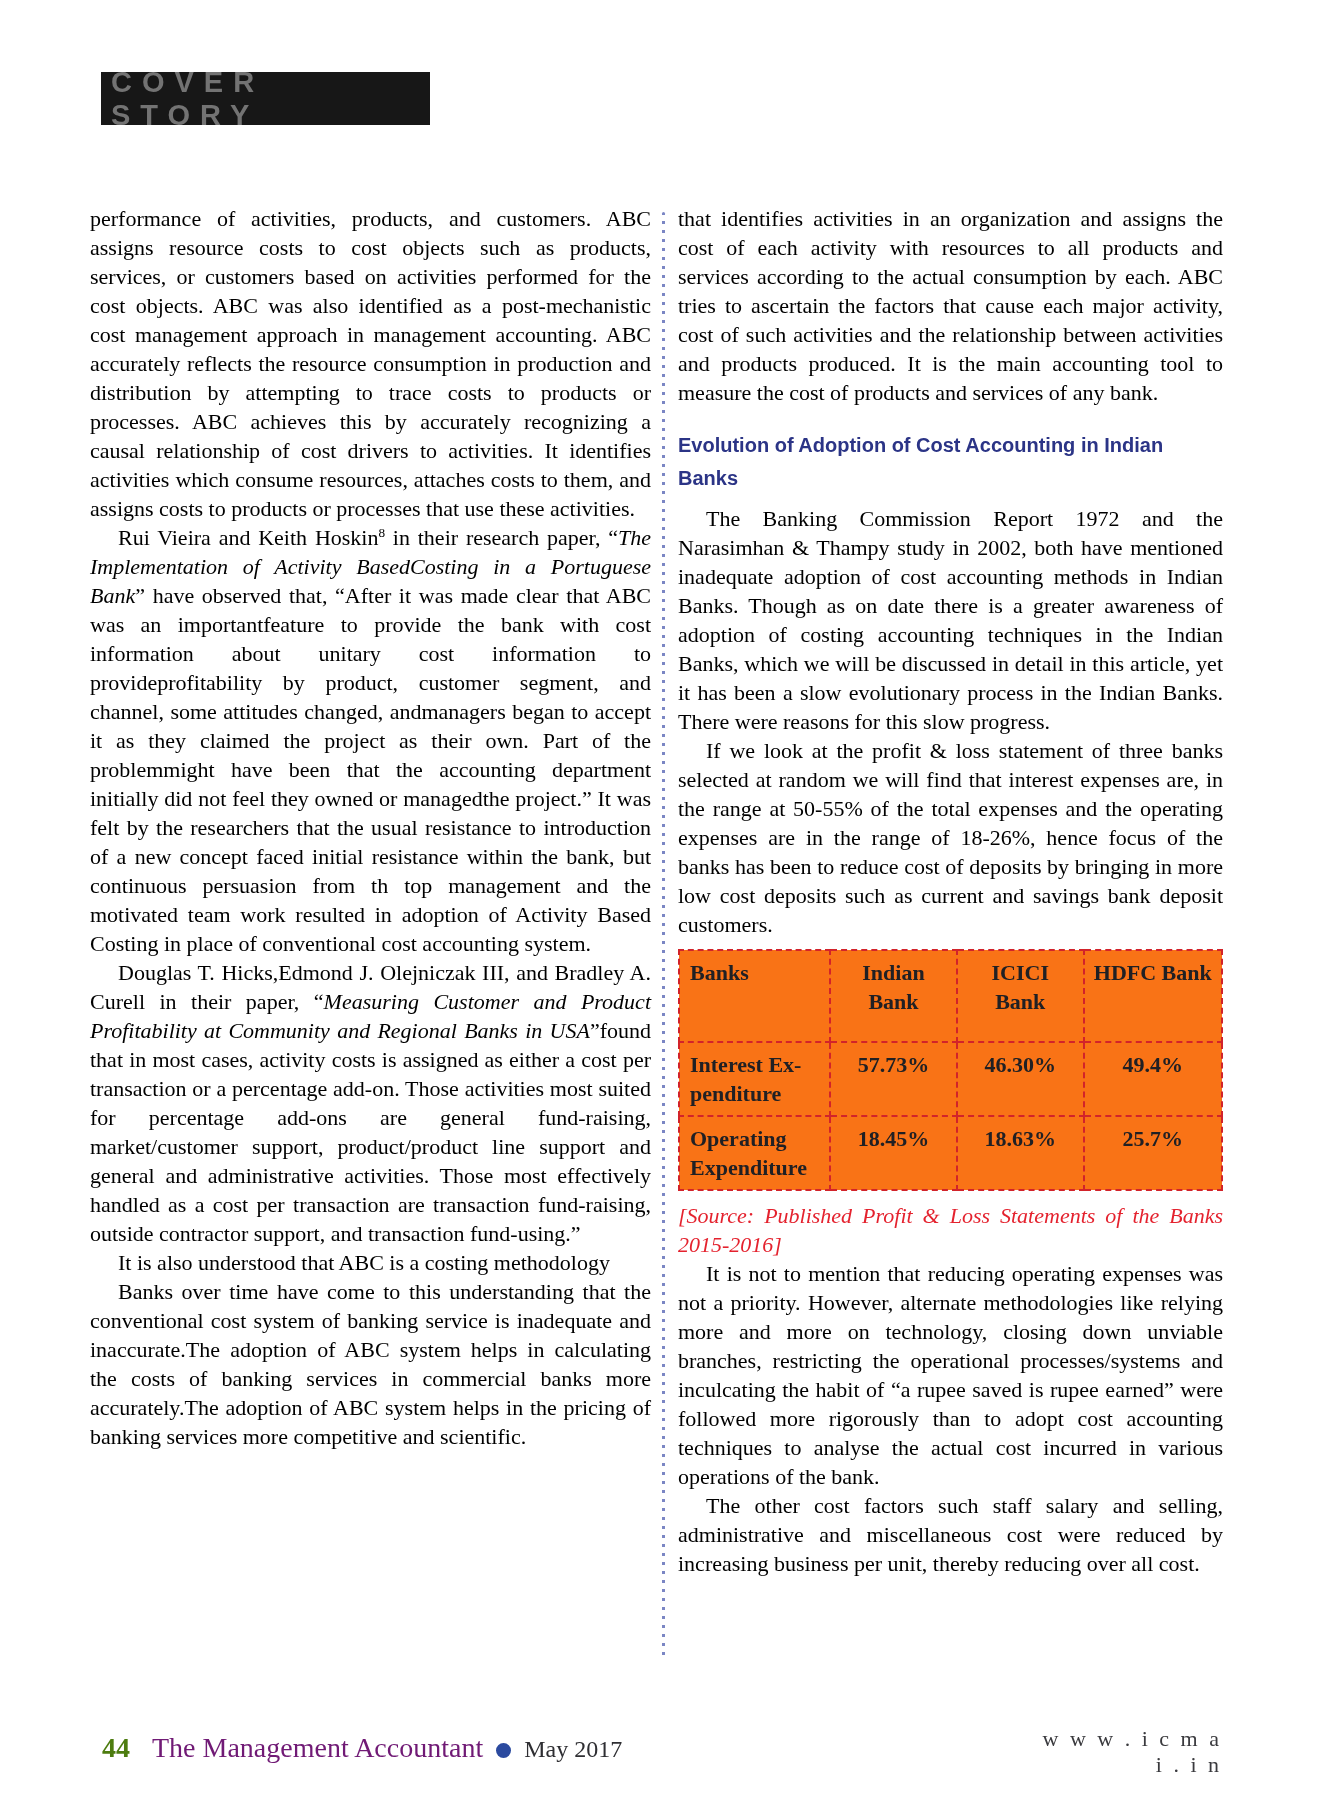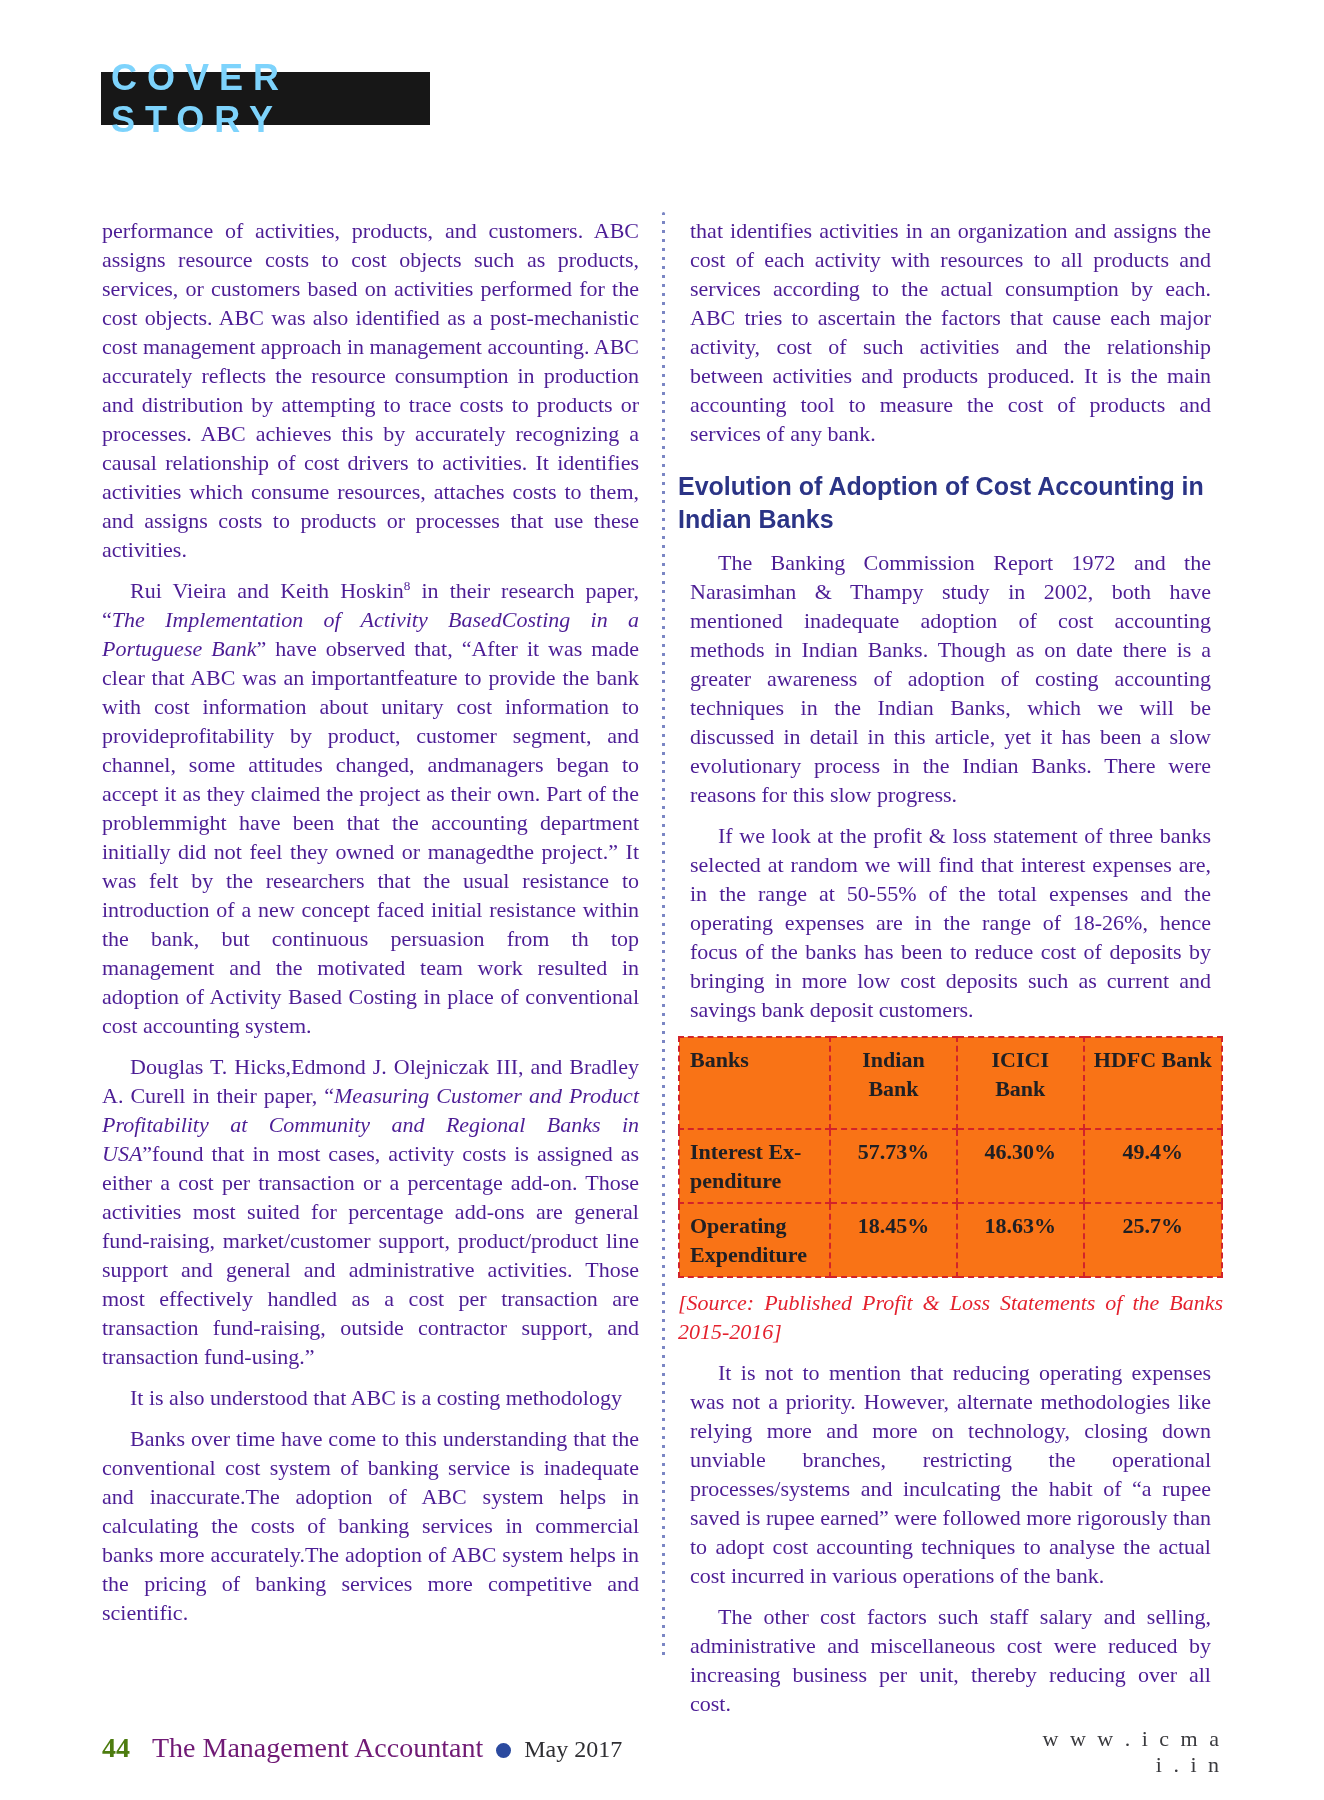--- a/index.html
+++ b/index.html
@@ -1,32 +1,32 @@
 <!DOCTYPE html>
 <html><head>
 <meta charset="utf-8">
 <style>
   html,body{margin:0;padding:0;background:#ffffff;}
   .page{position:relative;width:1324px;height:1800px;background:#ffffff;overflow:hidden;
         font-family:"Liberation Serif",serif;color:#202024;}
   .banner{position:absolute;left:101px;top:72px;width:329px;height:53px;background:#171717;
           display:flex;align-items:center;justify-content:center;}
-  .banner-label{font-family:"Liberation Sans",sans-serif;font-weight:700;font-size:36px;
-          letter-spacing:10px;color:#7dd3fc;padding-left:10px;}
+  .banner-label{font-family:"Liberation Sans",sans-serif;font-weight:700;font-size:29px;
+          letter-spacing:10px;color:#737373;padding-left:10px;}
   .column{position:absolute;top:204px;}
   .column.left{left:90px;width:561px;}
   .column.right{left:678px;width:545px;}
   .divider{position:absolute;left:662px;top:212px;width:3px;height:1444px;
            background:repeating-linear-gradient(to bottom,#7b86c4 0 3px,transparent 3px 9px);
            border-radius:2px;}
-  .body-para{margin:12px;font-size:22px;line-height:29px;text-align:justify;color:#4c1d95;}
+  .body-para{margin:0;font-size:22px;line-height:29px;text-align:justify;color:#000000;}
   .body-para.indent{text-indent:28px;}
   .body-para sup{font-size:60%;line-height:0;vertical-align:super;}
   .section-heading{margin:22px 0 9px 0;font-family:"Liberation Sans",sans-serif;font-weight:700;
-           font-size:25px;line-height:33px;color:#2b3486;}
+           font-size:20px;line-height:33px;color:#2b3486;}
   .banks-table{width:100%;border-collapse:collapse;table-layout:fixed;margin-top:10px;}
   .banks-table th,.banks-table td{border:2px dashed #d2232a;font-weight:700;font-size:22px;
            line-height:29px;padding:7px 8px;vertical-align:top;text-align:center;background:#f97316;}
   .banks-table th:first-child,.banks-table td:first-child{text-align:left;padding-left:10px;}
   .banks-table thead th{height:76px;}
   .banks-table tbody td{height:55px;}
   .source-note{margin:10px 0 0 0;font-size:22px;line-height:29px;font-style:italic;
            color:#e4222e;text-align:justify;}
   .footer-left{position:absolute;left:102px;top:1732px;display:flex;align-items:baseline;}
   .page-num{font-weight:700;font-size:28px;color:#4d7c0f;}

